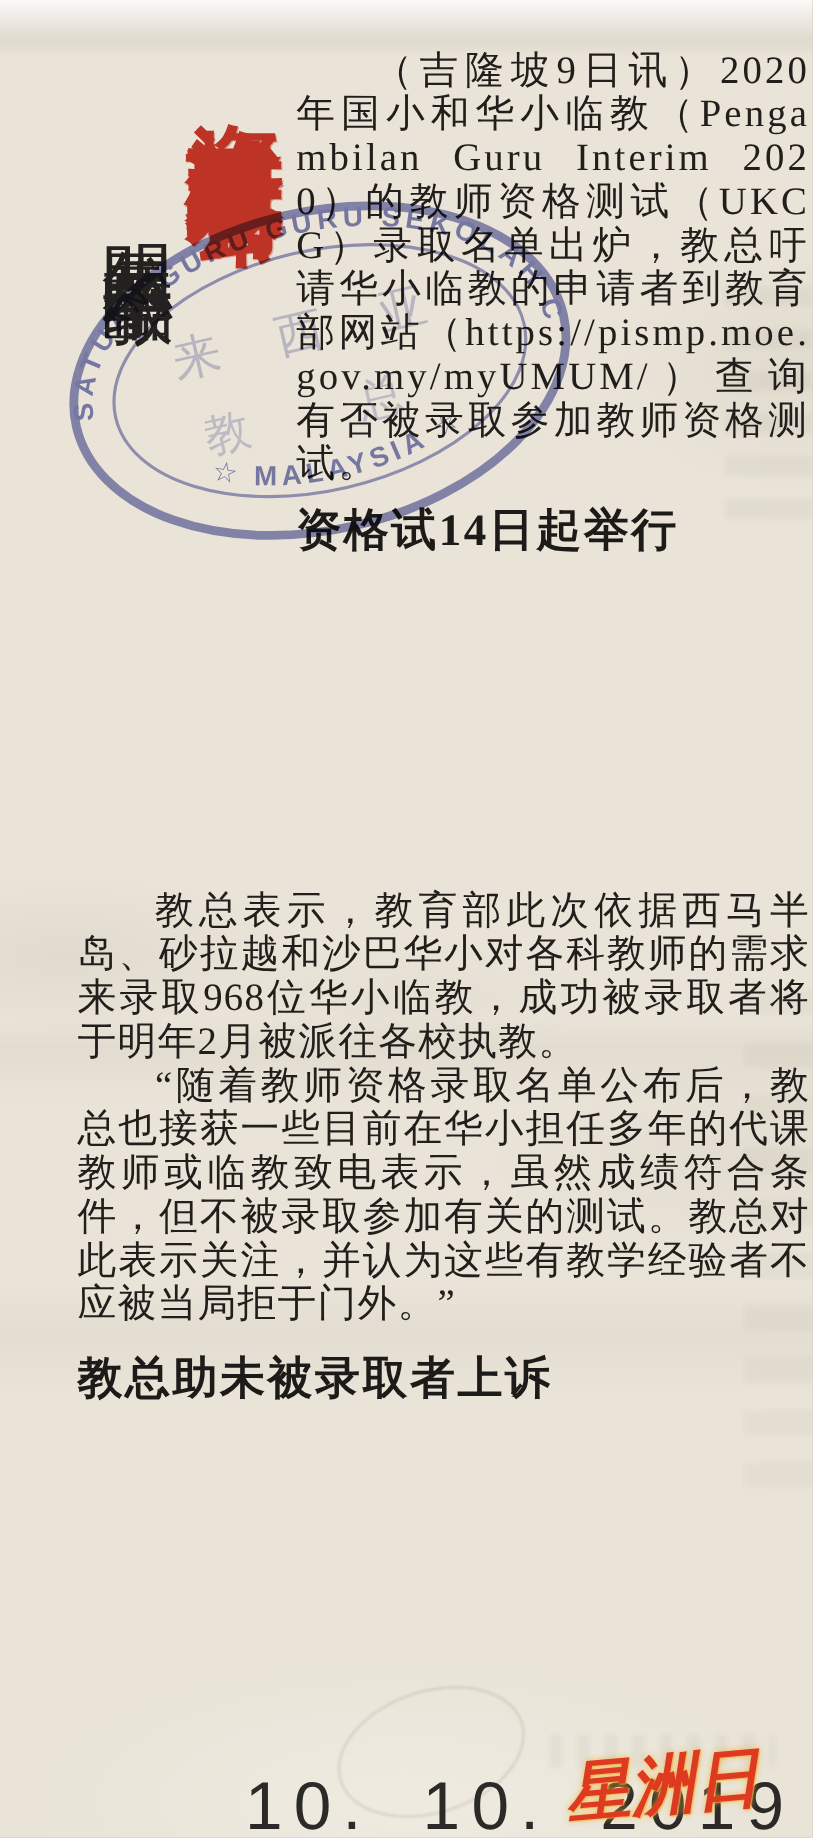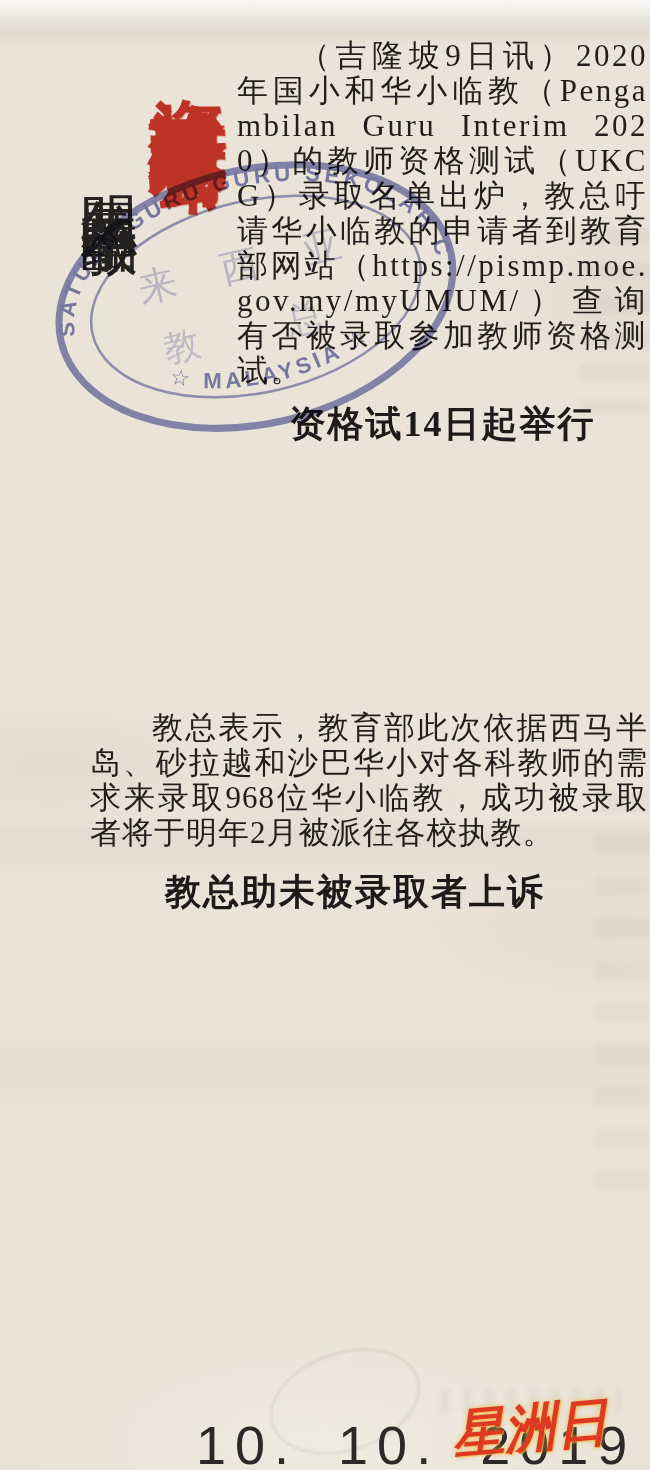--- a/index.html
+++ b/index.html
@@ -32,24 +32,24 @@
     font-size:57px;line-height:74px;font-weight:500;letter-spacing:4px;
     color:#242220;z-index:2;
   }
   
   .lead-col{position:absolute;left:237px;top:38px;width:411px;z-index:2;}
   .full-col{position:absolute;left:62px;top:710px;width:586px;z-index:2;}
   p.art{
     margin:0;font-size:31px;line-height:35px;letter-spacing:2.5px;
     text-align:justify;text-indent:2em;word-break:break-all;
   }
-  .full-col p.art{letter-spacing:1px;margin-left:28px;}
+  .full-col p.art{letter-spacing:1px;}
   h2.sub{
     margin:14px 0 18px 0;font-size:36px;line-height:44px;font-weight:700;
-    letter-spacing:2px;text-align:center;color:#1d1b19;text-indent:0;
+    letter-spacing:2px;color:#1d1b19;text-indent:0;
   }
   .full-col h2.sub{margin:20px 0 14px 0;}
   
   .clip-date{
     position:absolute;left:196px;top:1414px;z-index:2;
     font-family:"Liberation Sans","DejaVu Sans",sans-serif;
     font-size:54px;font-weight:500;letter-spacing:9px;word-spacing:16px;color:#2b2a28;
   }
   .paper-logo{
     position:absolute;left:455px;top:1392px;width:195px;z-index:2;
@@ -100,20 +100,21 @@
   <div class="headline-red">資格試錄取名單公布</div>
   <div class="headline-black">明年國小華小臨教</div>
 
   <div class="lead-col">
     <p class="art">（吉隆坡9日讯）2020年国小和华小临教（Pengambilan Guru Interim 2020）的教师资格测试（UKCG）录取名单出炉，教总吁请华小临教的申请者到教育部网站（https://pismp.moe.gov.my/myUMUM/）查询有否被录取参加教师资格测试。</p>
     <h2 class="sub">资格试14日起举行</h2>
   </div>
 
   <div class="full-col">
     <p class="art">教总表示，教育部此次依据西马半岛、砂拉越和沙巴华小对各科教师的需求来录取968位华小临教，成功被录取者将于明年2月被派往各校执教。</p>
+    <p class="art">“随着教师资格录取名单公布后，教总也接获一些目前在华小担任多年的代课教师或临教致电表示，虽然成绩符合条件，但不被录取参加有关的测试。教总对此表示关注，并认为这些有教学经验者不应被当局拒于门外。”</p>
     <h2 class="sub">教总助未被录取者上诉</h2>
   </div>
 
   <div class="clip-date">10. 10. 2019</div>
   <div class="paper-logo">星洲日报</div>
 
   <svg class="stamp" viewBox="0 0 420 285" xmlns="http://www.w3.org/2000/svg">
     <defs>
       <path id="arcTop" d="M 27 142 A 183 110 0 0 1 393 142"></path>
       <path id="arcBottom" d="M 48 150 A 166 100 0 0 0 372 150"></path>

